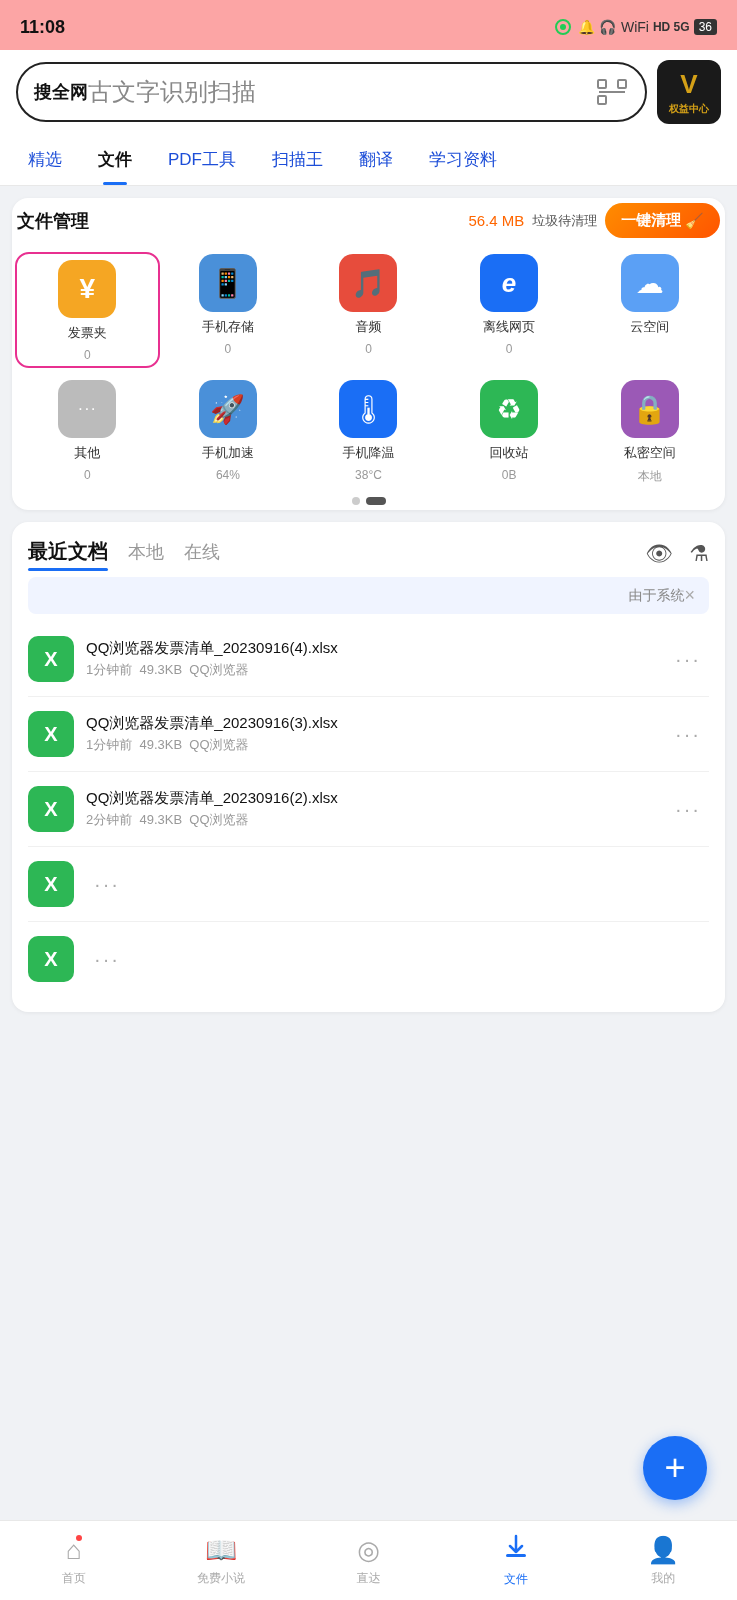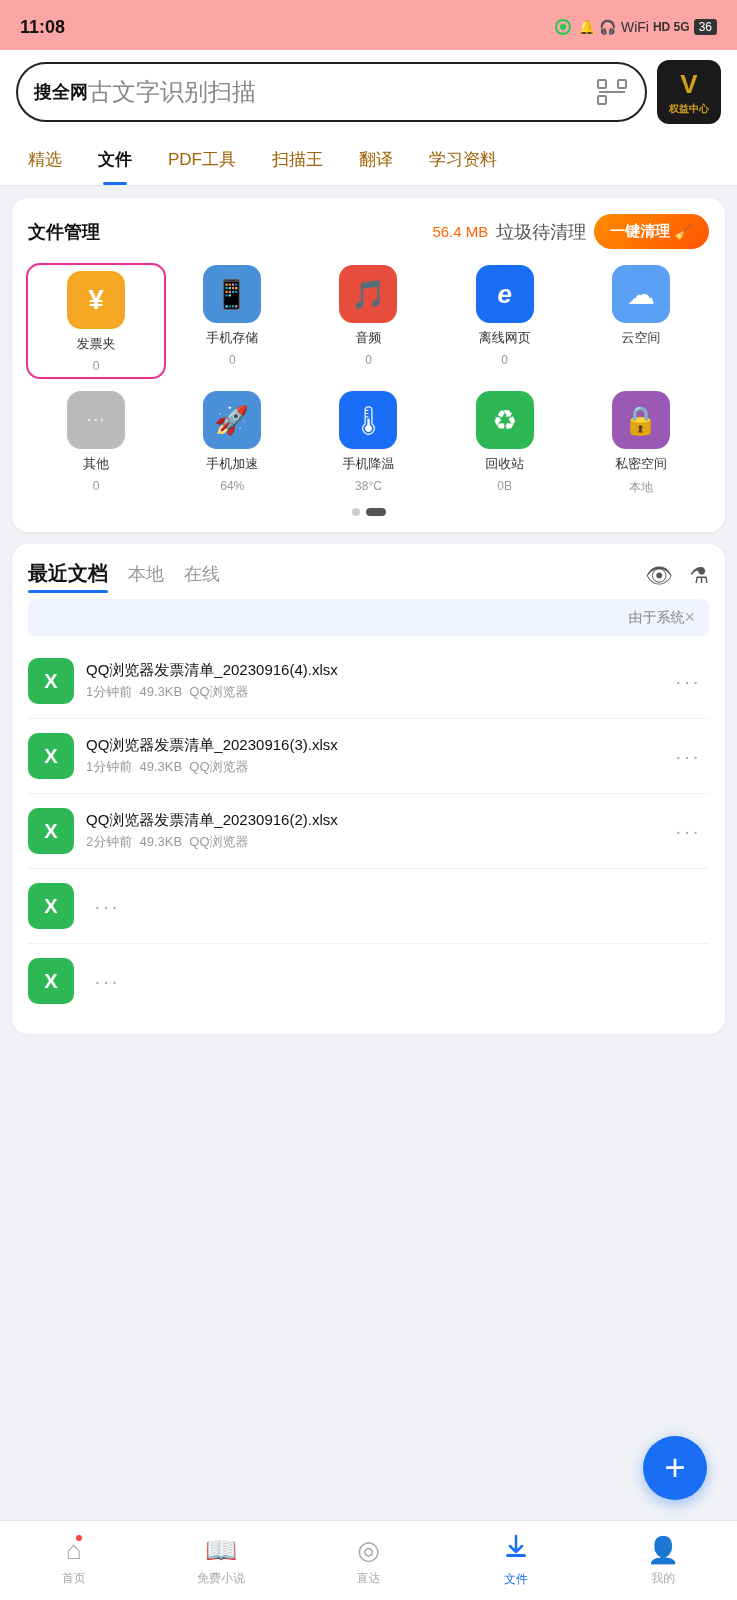--- a/index.html
+++ b/index.html
@@ -94,21 +94,21 @@
     .nav-tabs {
       background: #fff;
       display: flex;
       padding: 0 10px;
       border-bottom: 1px solid #e8e8e8;
       overflow-x: auto;
     }
     .nav-tab {
       padding: 14px 18px;
       font-size: 17px;
-      color: #a16207;
+      color: #1d4ed8;
       white-space: nowrap;
       position: relative;
       cursor: pointer;
     }
     .nav-tab.active {
       color: #111;
       font-weight: 700;
     }
     .nav-tab.active::after {
       content: '';
@@ -120,21 +120,21 @@
       height: 3px;
       background: #1a6ef5;
       border-radius: 2px;
     }
 
     
     .file-manager-card {
       background: #fff;
       margin: 12px;
       border-radius: 16px;
-      padding: 16px;
+      padding: 5px;
       box-shadow: 0 1px 4px rgba(0,0,0,0.06);
     }
     .card-header {
       display: flex;
       justify-content: space-between;
       align-items: center;
       margin-bottom: 16px;
     }
     .card-title {
       font-size: 18px;
@@ -145,21 +145,21 @@
       display: flex;
       align-items: center;
       gap: 8px;
     }
     .trash-size {
       font-size: 15px;
       color: #ff6600;
       font-weight: 500;
     }
     .trash-label {
-      font-size: 18px;
+      font-size: 13px;
       color: #555;
     }
     .clean-btn {
       background: linear-gradient(135deg, #ff8c00, #ff5500);
       color: #fff;
       border: none;
       border-radius: 20px;
       padding: 8px 16px;
       font-size: 15px;
       font-weight: 600;

